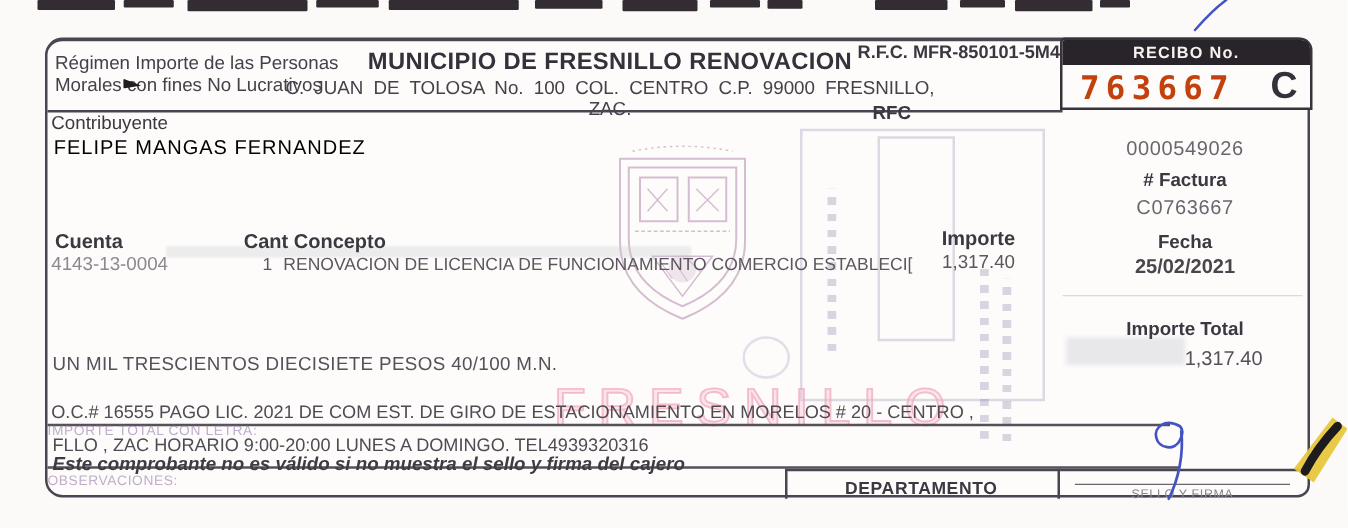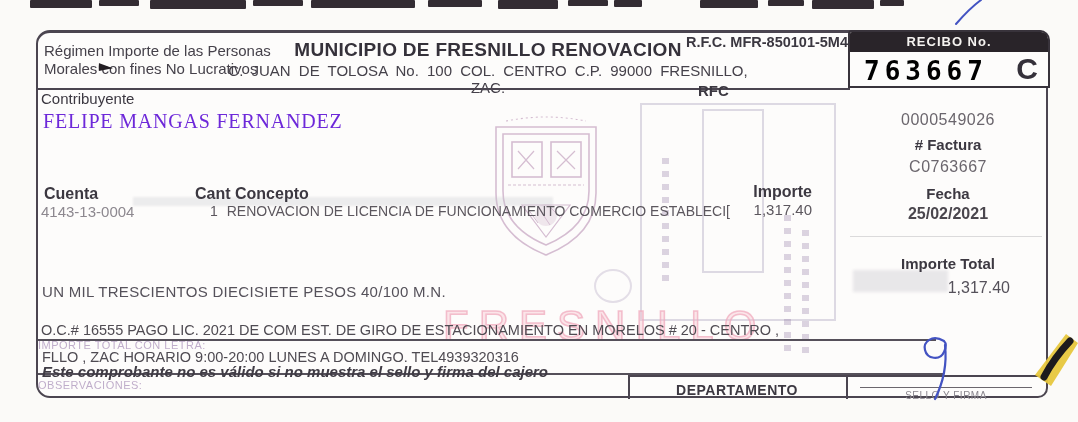--- a/index.html
+++ b/index.html
@@ -23,25 +23,25 @@
   .hline { position:absolute; background:#4b4550; height:1.5px; }
   .vline { position:absolute; background:#4b4550; width:1.5px; }
 
   
   .recibo-tab { left:810px; top:-3px; width:202px; height:58px; border:2px solid #38333b;
                 border-radius:4px 10px 0 0; background:#fdfcfb; }
   .recibo-bar { position:absolute; left:0; top:0; width:100%; height:20px; background:#292429;
                 border-radius:2px 7px 0 0; color:#f5f3f0; font-size:13px; font-weight:bold;
                 text-align:center; letter-spacing:1px; line-height:20px; }
   .recibo-num { position:absolute; left:14px; top:24px; font-family:"DejaVu Sans Mono", monospace;
-                font-weight:bold; font-size:26px; letter-spacing:5px; color:#000000; }
+                font-weight:bold; font-size:26px; letter-spacing:5px; color:#c2410c; }
   .recibo-letter { position:absolute; right:10px; top:20px; font-size:30px; font-weight:bold; color:#35313a; }
 
   .contrib-label { left:3px; top:57px; font-size:15px; color:#3c3841; }
-  .contrib-name { left:5px; top:77px; font-size:20px; color:#6d28d9; letter-spacing:0.8px;font-family:Liberation Serif, serif; }
+  .contrib-name { left:5px; top:77px; font-size:16px; color:#000000; letter-spacing:0.8px; }
   .rfc-col { left:660px; top:49px; font-size:15px; font-weight:bold; color:#3c3841; }
 
   .col-head { font-size:16px; font-weight:bold; color:#3c3841; }
   .val { color:#5c575e; }
 
   .panel { left:810px; top:55px; width:200px; height:292px; }
   .panel .line { position:absolute; width:100%; text-align:center; }
   .p-label { font-size:15px; font-weight:bold; color:#3c3841; }
   .p-val { font-size:16px; color:#6b666d; letter-spacing:0.5px; }
 

